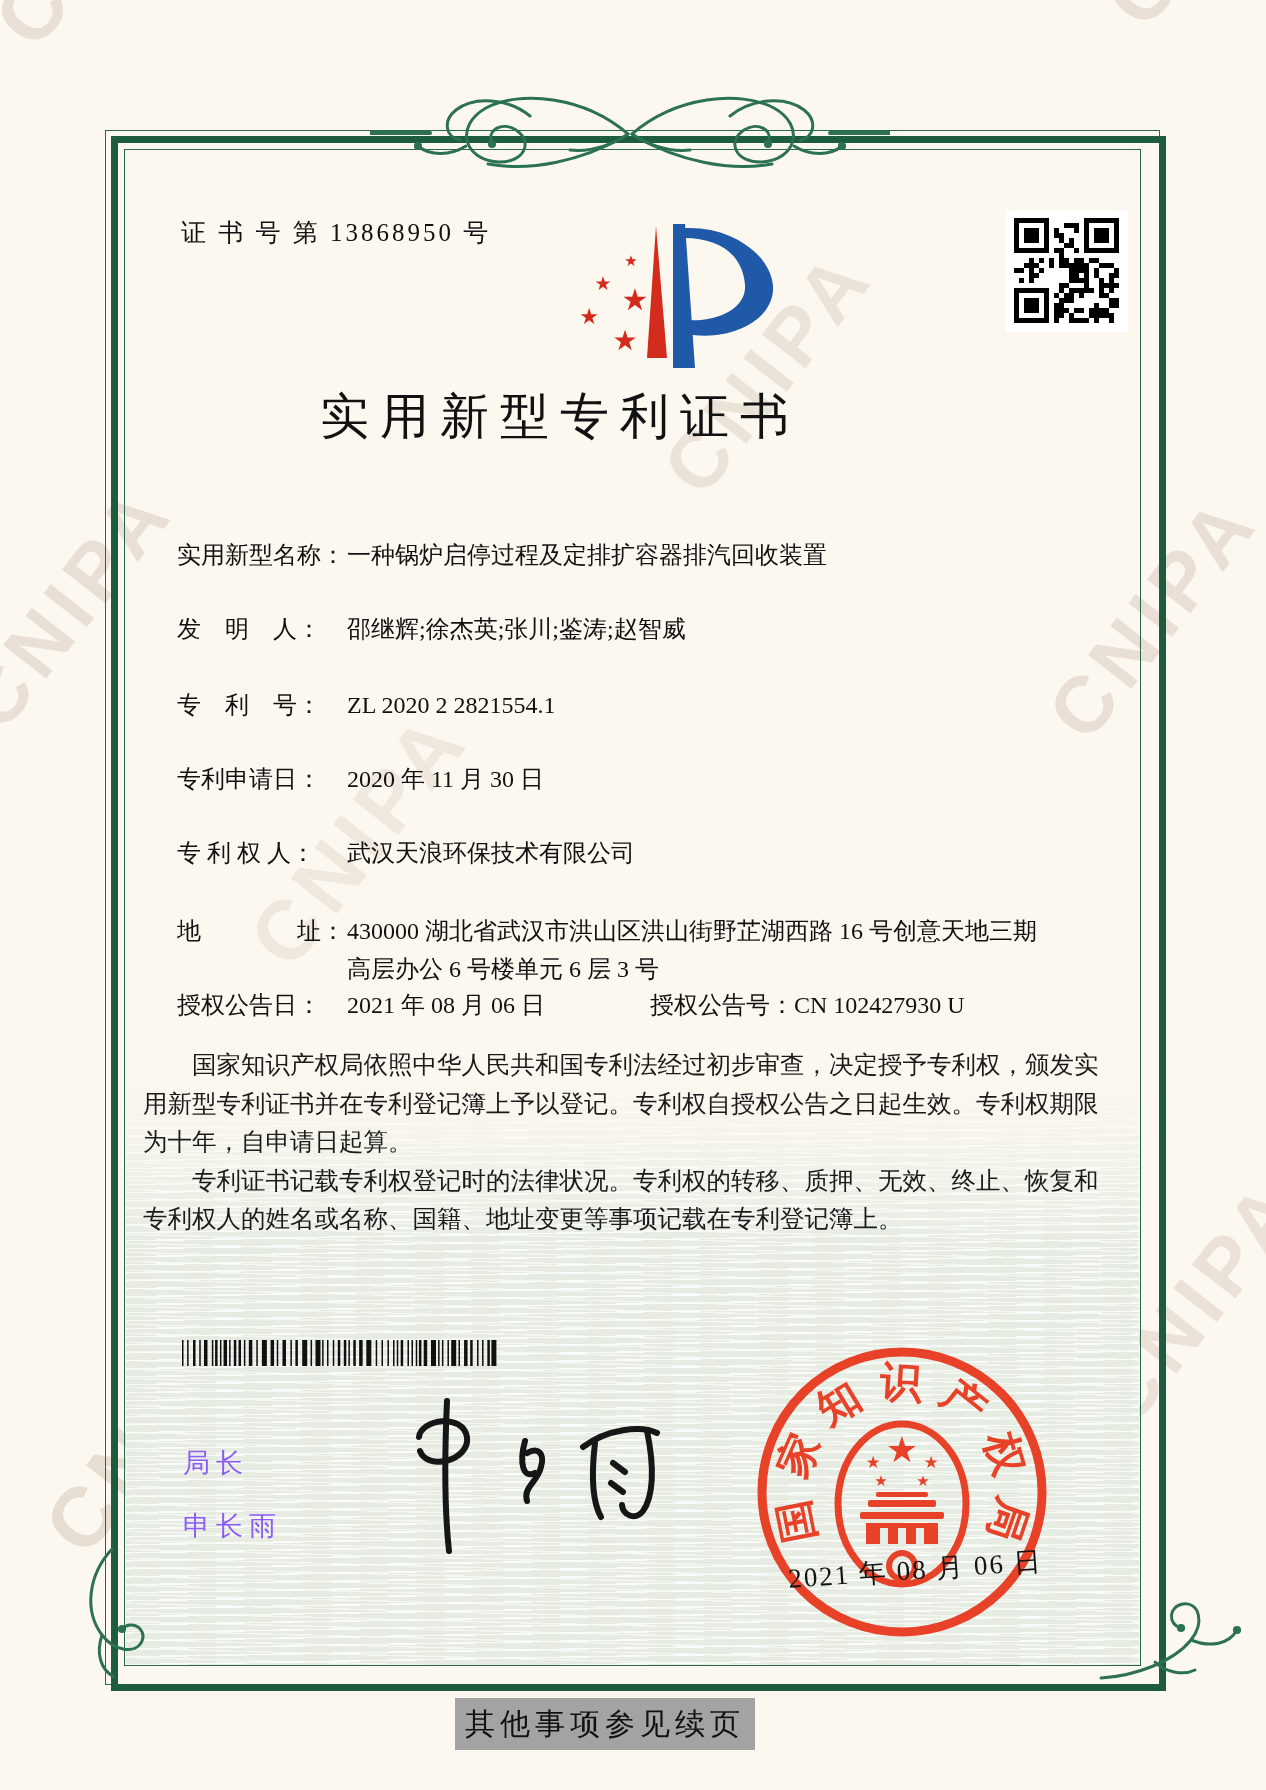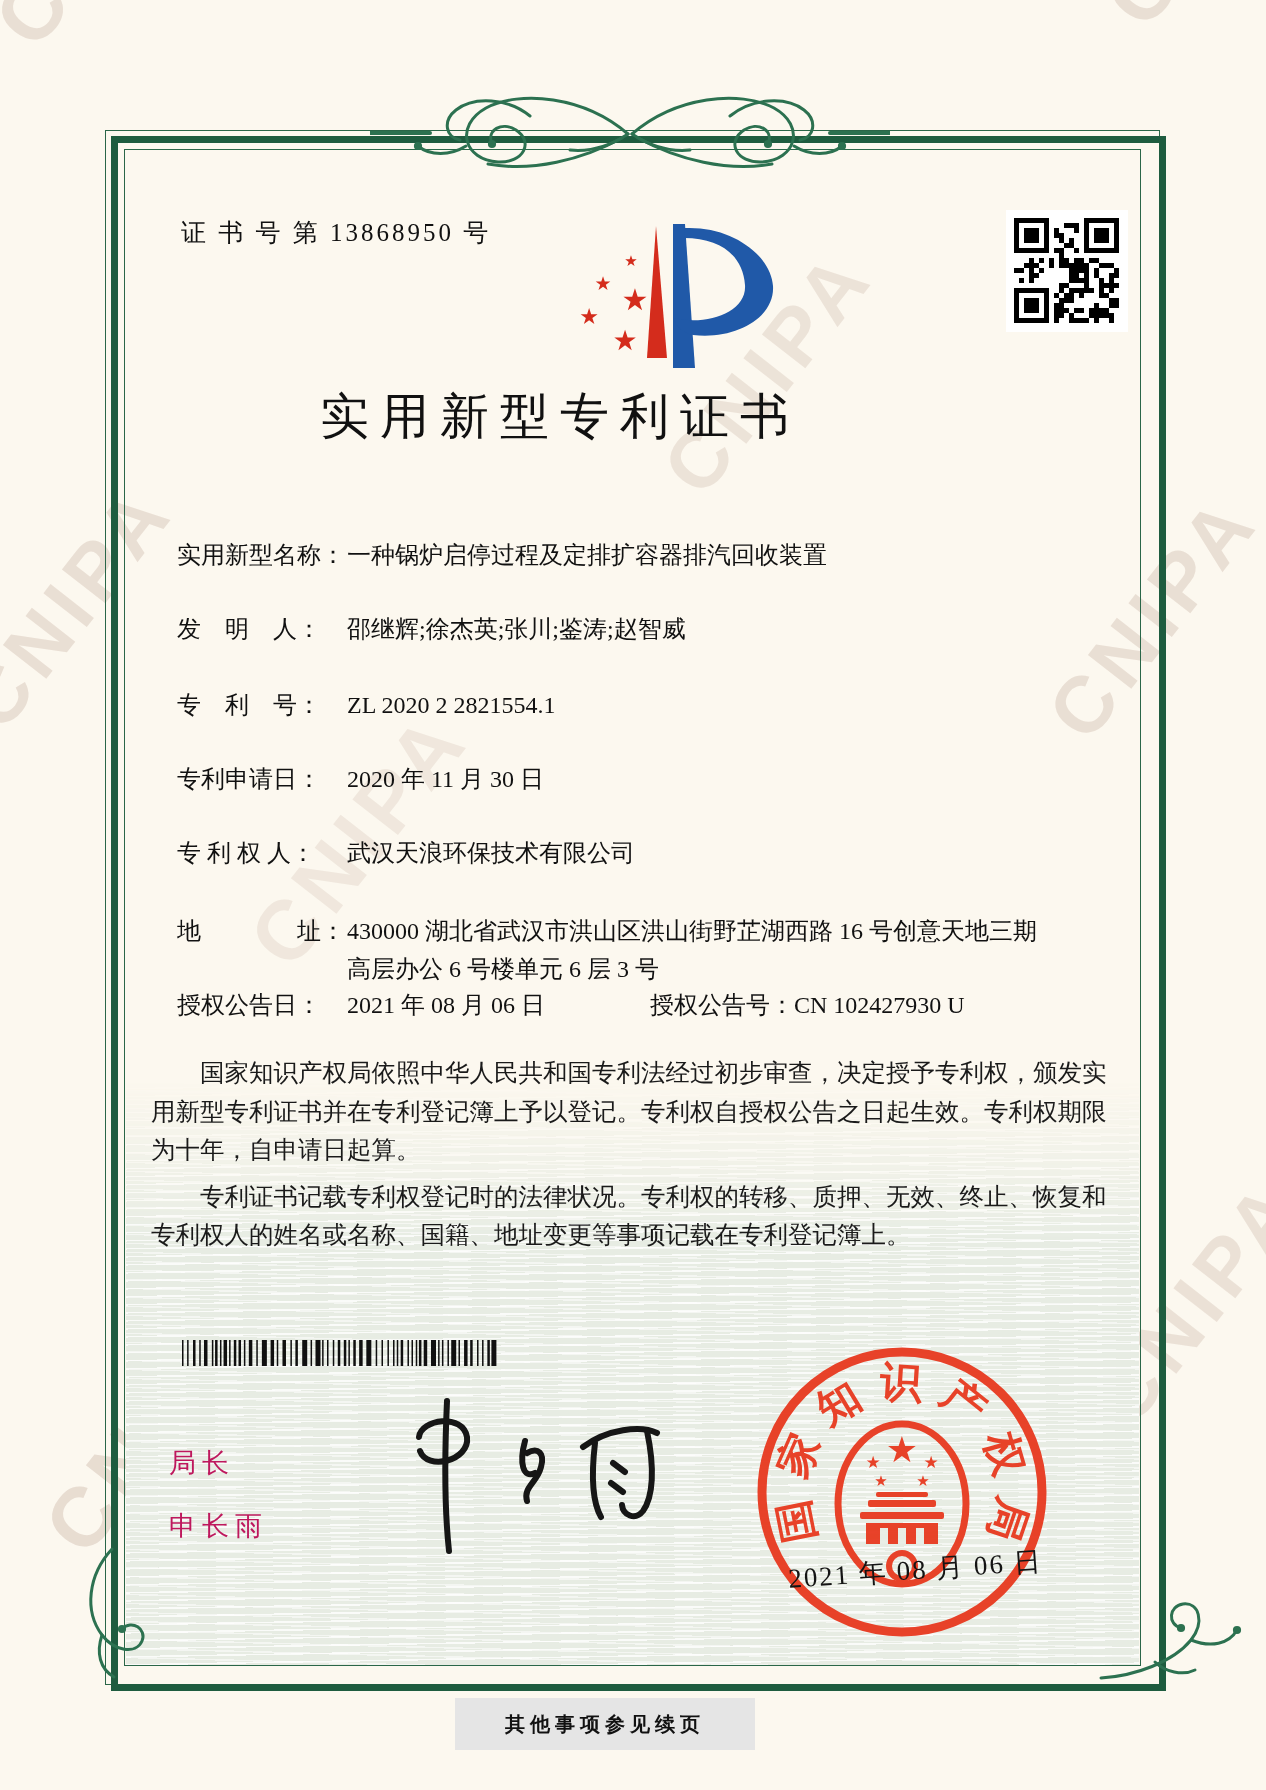--- a/index.html
+++ b/index.html
@@ -23,29 +23,29 @@
   .cert-no{position:absolute;left:163px;top:216px;font-size:25px;letter-spacing:3px;margin-left:18px;}
   .title{position:absolute;left:130px;top:384px;width:860px;text-align:center;
          font-size:49px;font-weight:400;letter-spacing:11px;}
   .row{position:absolute;left:177px;font-size:24px;white-space:nowrap;line-height:38px;}
   .row .flabel{display:inline-block;width:170px;vertical-align:top;}
   .row .fvalue{vertical-align:top;}
   .row-wrap{white-space:normal;}
   .row-wrap .fvalue{display:inline-block;width:705px;}
   .paras{position:absolute;left:143px;top:1046px;width:975px;font-size:24.5px;line-height:38.5px;
          color:#1a1a1a;}
-  .paras p{margin:8px;text-indent:2em;}
-  .director{position:absolute;left:169px;font-family:Liberation Sans, sans-serif;
-            font-size:27px;letter-spacing:6px;color:#be185d;}
+  .paras p{margin:0;text-indent:2em;}
+  .director{position:absolute;left:183px;font-family:Liberation Sans, sans-serif;
+            font-size:27px;letter-spacing:6px;color:#8b5cf6;}
   .seal-date{position:absolute;left:788px;top:1552px;font-size:27px;letter-spacing:2px;
              color:#141414;transform:rotate(-4deg);white-space:nowrap;}
   .page-num{position:absolute;left:420px;top:1628px;width:380px;text-align:center;font-size:22px;
             letter-spacing:2px;}
-  .cont-box{position:absolute;left:455px;top:1698px;width:300px;height:52px;background:#e5e5e5;
-            text-align:center;line-height:52px;font-size:20px;letter-spacing:5px;font-weight:bold;}
+  .cont-box{position:absolute;left:455px;top:1698px;width:300px;height:52px;background:#a3a3a3;
+            text-align:center;line-height:52px;font-size:30px;letter-spacing:5px;}
   .qr-box{position:absolute;left:1006px;top:210px;width:122px;height:122px;background:#fff;}
   svg text.star{font-family:"DejaVu Sans",sans-serif;}
 </style>
 </head>
 <body>
 
 <div class="page">
 
   <div class="watermark" style="left:-25px;top:5px;font-size:84px;">CNIPA</div>
   <div class="watermark" style="left:1085px;top:-15px;font-size:84px;">CNIPA</div>

